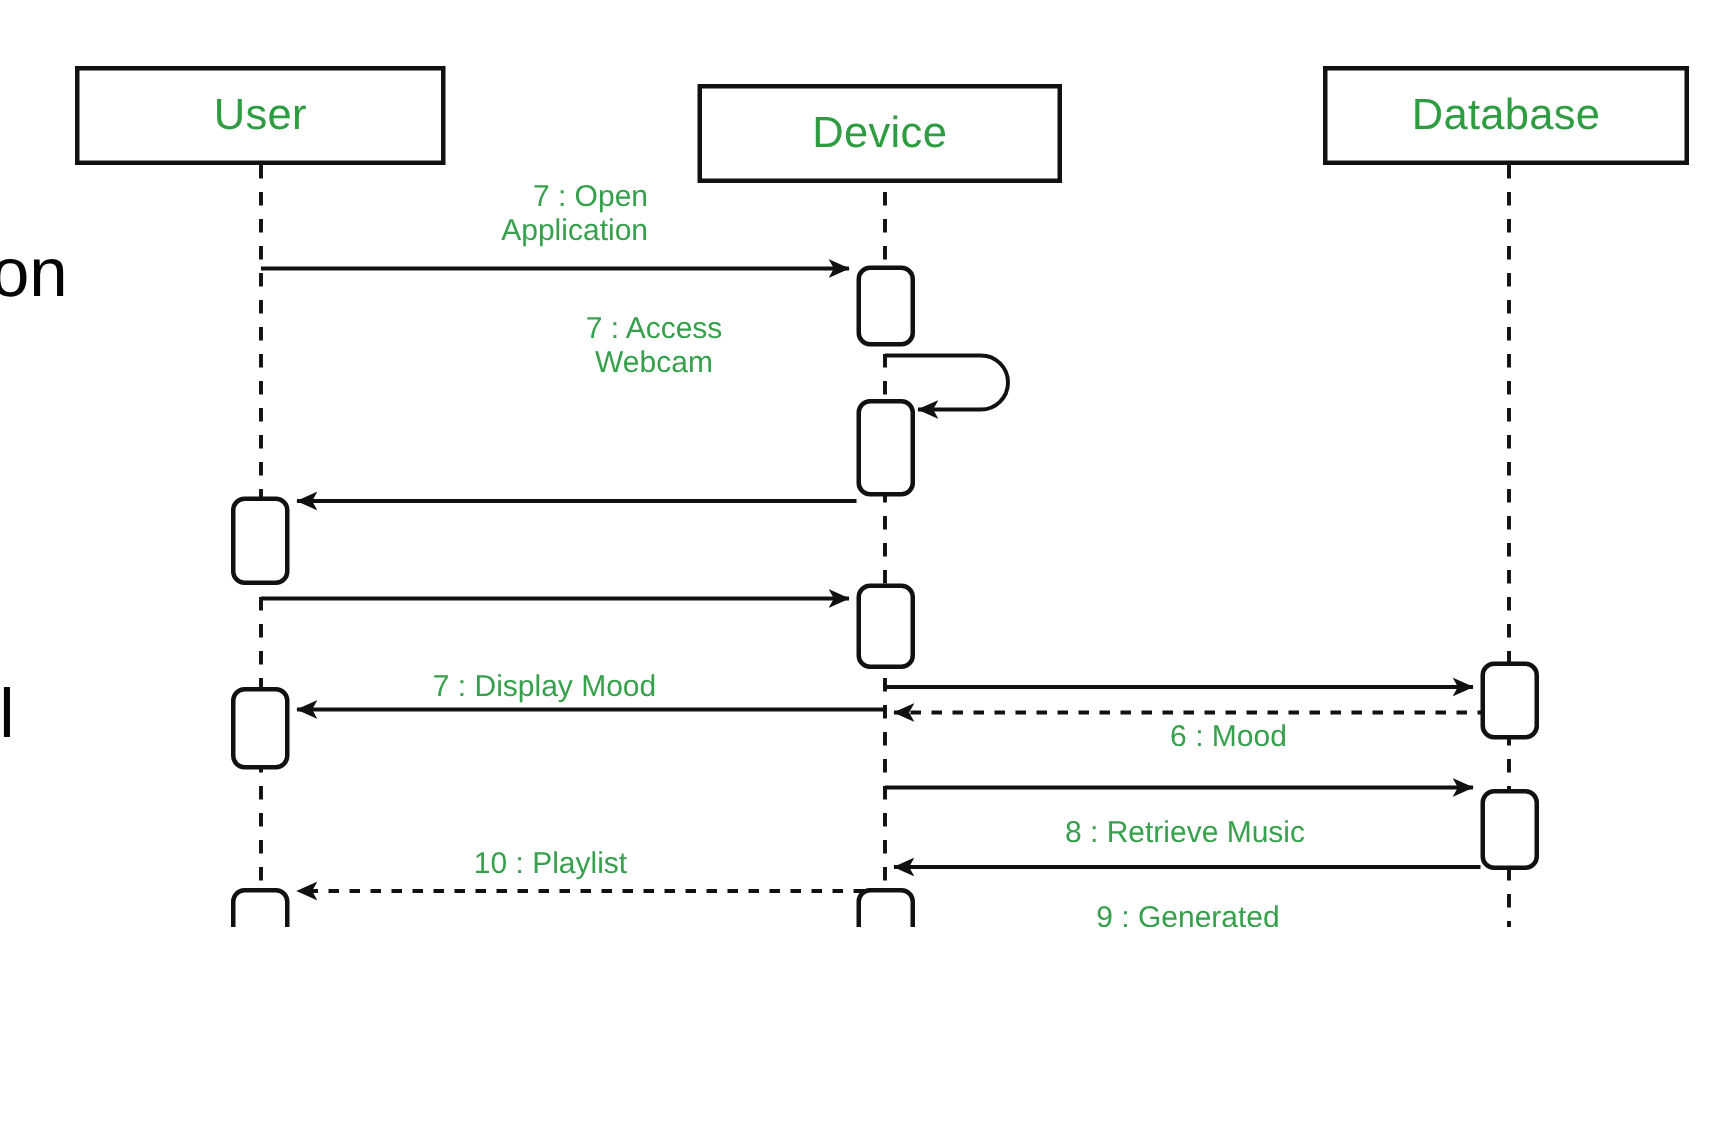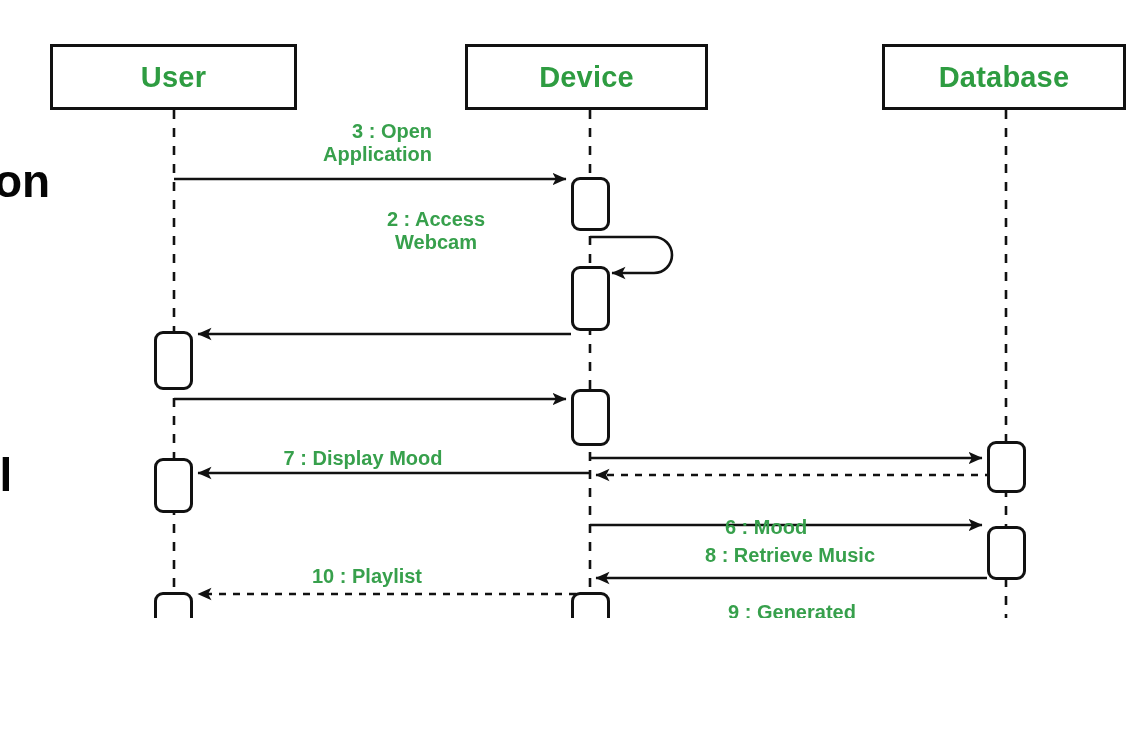--- a/index.html
+++ b/index.html
@@ -7,21 +7,20 @@
   body{
     font-family:"Liberation Sans","DejaVu Sans",sans-serif;
     -webkit-font-smoothing:antialiased;
   }
   #canvas{
     position:relative;
     width:1142px;
     height:618px;
     background:#ffffff;
     overflow:hidden;
-    font-weight:bold;
   }
   svg.layer{
     position:absolute;
     left:0; top:0;
     width:1142px; height:754px;
     pointer-events:none;
   }
 
   
   .participant{
@@ -114,48 +113,48 @@
       <line x1="987" y1="578" x2="596" y2="578" marker-end="url(#arrowL)"></line>
 
       <line x1="590" y1="594" x2="198" y2="594" stroke-dasharray="7 7" marker-end="url(#arrowL)"></line>
     </g>
   </svg>
 
   <div class="participant" style="left:50px; top:44px; width:247px; height:66px;">
     <span class="plabel">User</span>
   </div>
 
-  <div class="participant" style="left:465px; top:44px; width:243px; height:66px;">
+  <div class="participant" style="left:465px; top:56px; width:243px; height:66px;">
     <span class="plabel">Device</span>
   </div>
 
   <div class="participant" style="left:882px; top:44px; width:244px; height:66px;">
     <span class="plabel">Database</span>
   </div>
 
   <div class="activation" style="left:571px; top:177px; width:39px; height:54px;"></div>
   <div class="activation" style="left:571px; top:266px; width:39px; height:65px;"></div>
   <div class="activation" style="left:154px; top:331px; width:39px; height:59px;"></div>
   <div class="activation" style="left:571px; top:389px; width:39px; height:57px;"></div>
   <div class="activation" style="left:987px; top:441px; width:39px; height:52px;"></div>
   <div class="activation" style="left:154px; top:458px; width:39px; height:55px;"></div>
   <div class="activation" style="left:987px; top:526px; width:39px; height:54px;"></div>
   <div class="activation" style="left:571px; top:592px; width:39px; height:56px;"></div>
   <div class="activation" style="left:154px; top:592px; width:39px; height:56px;"></div>
 
-  <div class="msg-label right" style="left:262px; top:120px; width:170px;">3 : Open
+  <div class="msg-label right" style="left:262px; top:120px; width:170px;">7 : Open
 Application</div>
 
-  <div class="msg-label" style="left:350px; top:208px; width:172px;">2 : Access
+  <div class="msg-label" style="left:350px; top:208px; width:172px;">7 : Access
 Webcam</div>
 
 
 
 
-  <div class="msg-label" style="left:666px; top:480px; width:200px;margin-top:36px;">6 : Mood</div>
+  <div class="msg-label" style="left:719px; top:480px; width:200px;">6 : Mood</div>
 
   <div class="msg-label" style="left:228px; top:447px; width:270px;">7 : Display Mood</div>
 
   <div class="msg-label" style="left:648px; top:544px; width:284px;">8 : Retrieve Music</div>
 
   <div class="msg-label" style="left:672px; top:601px; width:240px;">9 : Generated
 Playlist</div>
 
   <div class="msg-label" style="left:252px; top:565px; width:230px;">10 : Playlist</div>
 

